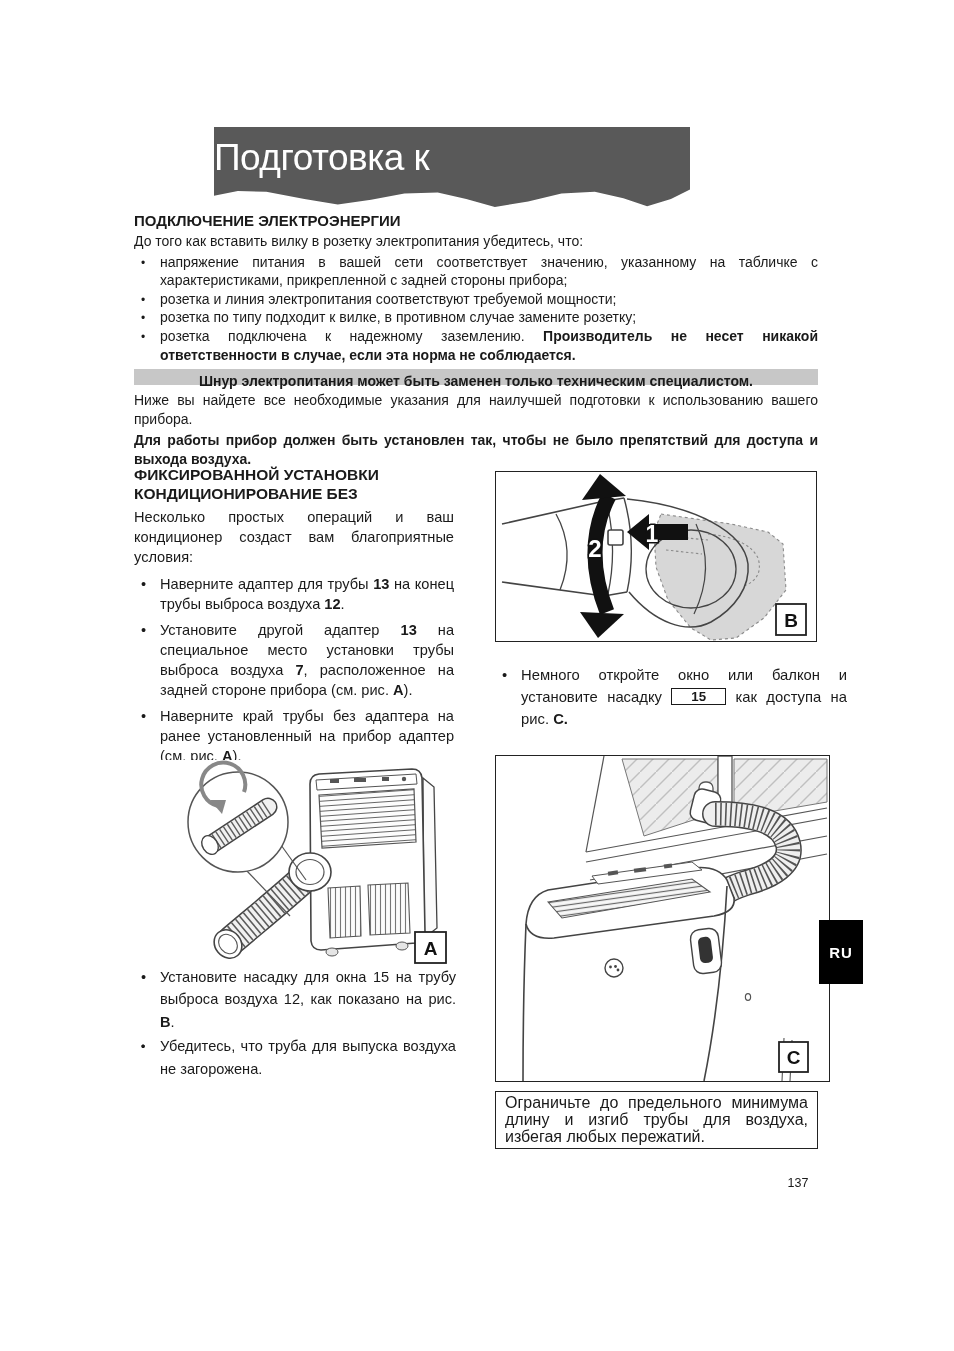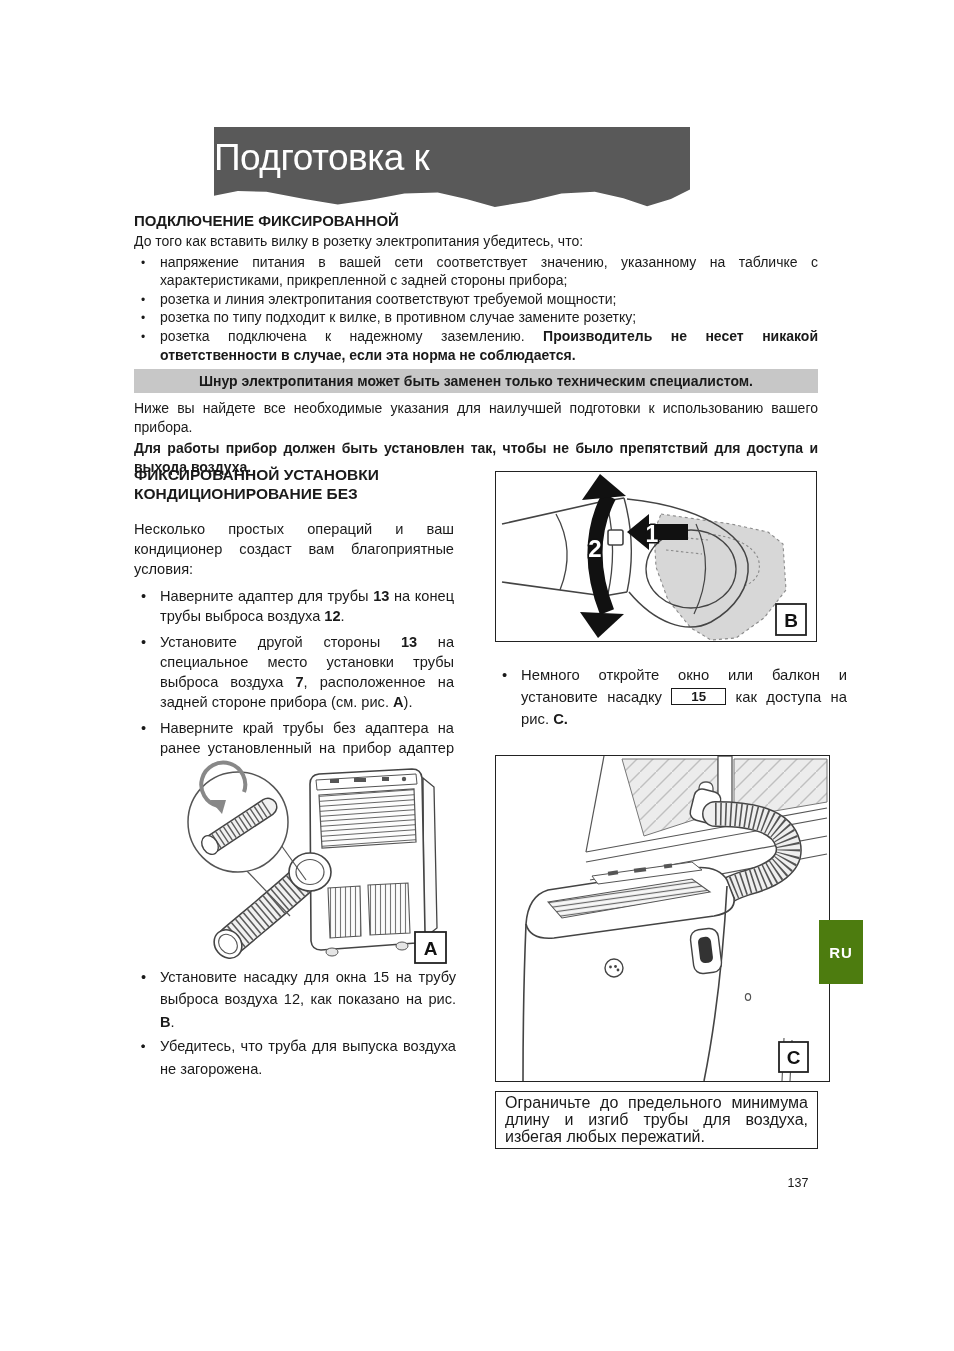--- a/index.html
+++ b/index.html
@@ -15,64 +15,64 @@
   }
   .banner span{display:block;line-height:62px;font-size:37px;letter-spacing:-0.5px;font-weight:400;}
   
   .top-section{position:absolute;left:134px;top:212px;width:684px;font-size:14px;line-height:18.6px;}
   .top-section h3{margin:0 0 3px 0;font-size:15px;line-height:17px;font-weight:700;}
   .top-section p{margin:0 0 2px 0;text-align:justify;}
   .li{position:relative;padding-left:26px;text-align:justify;}
   .li .bm{position:absolute;left:7px;top:0;}
   .li.sm .bm{font-size:12px;top:1px;}
   .notice{
-    margin-top:5px;margin-bottom:6px;background:#c7c7c7;height:24px;line-height:24px;
+    margin-top:5px;margin-bottom:6px;background:#c7c7c7;height:16px;line-height:24px;
     text-align:center;font-weight:700;font-size:14px;
   }
   .p-bold{font-weight:700;margin-top:3px !important;}
   
   .cool-head{position:absolute;left:134px;top:466px;width:330px;font-size:15.5px;font-weight:700;line-height:18.6px;}
   .cool-body{position:absolute;left:134px;top:507px;width:320px;font-size:14.6px;line-height:20px;}
-  .cool-body p{margin:12px 0 7px 0;text-align:justify;}
+  .cool-body p{margin:0 0 7px 0;text-align:justify;}
   .cool-body .li{margin-bottom:6px;}
   .after-a{position:absolute;left:134px;top:966px;width:322px;font-size:14.6px;line-height:22.4px;}
   .after-a .li{margin-bottom:2px;}
   .rcol-bullet{position:absolute;left:495px;top:664px;width:326px;font-size:14.8px;line-height:22px;}
   .rt-b{font-weight:700;}
   .rt-box{display:inline-block;border:1.5px solid #1a1a1a;padding:0 19px;font-weight:700;font-size:0.9em;line-height:1.15;position:relative;top:-1px;}
   
   .fig{position:absolute;background:#fff;}
   .fig-border{border:1.6px solid #222;}
   #figA{left:158px;top:760px;width:300px;height:207px;}
   #figB{left:495px;top:471px;width:320px;height:169px;}
   #figC{left:495px;top:755px;width:333px;height:325px;}
   .note-box{
     position:absolute;left:495px;top:1091px;width:303px;border:1.6px solid #222;
     padding:3px 9px;font-size:16px;line-height:16.8px;text-align:justify;
   }
   .lang-tab{
-    position:absolute;left:819px;top:920px;width:44px;height:64px;background:#4d7c0f;
+    position:absolute;left:819px;top:920px;width:44px;height:64px;background:#000000;
     color:#fff;display:flex;align-items:center;justify-content:center;
     font-weight:700;font-size:15px;letter-spacing:1px;
   }
   .page-num{position:absolute;left:780px;top:1176px;width:36px;text-align:center;font-size:12.5px;}
   svg{display:block;}
   svg text{font-family:"Liberation Sans",sans-serif;}
 </style>
 </head>
 <body>
 
 <div class="page">
 
   <div class="banner">
     <span>Подготовка к использованию</span>
   </div>
 
   <div class="top-section">
-    <h3>ПОДКЛЮЧЕНИЕ ФИКСИРОВАННОЙ</h3>
+    <h3>ПОДКЛЮЧЕНИЕ ЭЛЕКТРОЭНЕРГИИ</h3>
     <p>До того как вставить вилку в розетку электропитания убедитесь, что:</p>
     <div class="li sm">
       <span class="bm">•</span>
       <span><span>напряжение питания в вашей сети соответствует значению, указанному на табличке с характеристиками, прикрепленной с задней стороны прибора;</span></span>
     </div>
     <div class="li sm">
       <span class="bm">•</span>
       <span><span>розетка и линия электропитания соответствуют требуемой мощности;</span></span>
     </div>
     <div class="li sm">
@@ -94,21 +94,21 @@
   </div>
 
   <div class="cool-body">
     <p>Несколько простых операций и ваш кондиционер создаст вам благоприятные условия:</p>
     <div class="li">
       <span class="bm">•</span>
       <span><span>Наверните адаптер для трубы </span><span class="rt-b">13</span><span> на конец трубы выброса воздуха </span><span class="rt-b">12</span><span>.</span></span>
     </div>
     <div class="li">
       <span class="bm">•</span>
-      <span><span>Установите другой стороны </span><span class="rt-b">13</span><span> на специальное место установки трубы выброса воздуха </span><span class="rt-b">7</span><span>, расположенное на задней стороне прибора (см. рис. </span><span class="rt-b">A</span><span>).</span></span>
+      <span><span>Установите другой адаптер </span><span class="rt-b">13</span><span> на специальное место установки трубы выброса воздуха </span><span class="rt-b">7</span><span>, расположенное на задней стороне прибора (см. рис. </span><span class="rt-b">A</span><span>).</span></span>
     </div>
     <div class="li">
       <span class="bm">•</span>
       <span><span>Наверните край трубы без адаптера на ранее установленный на прибор адаптер (см. рис. </span><span class="rt-b">A</span><span>).</span></span>
     </div>
   </div>
 
   <div class="fig" id="figA">
     <svg width="300" height="207" viewBox="0 0 300 207">
       <defs>

